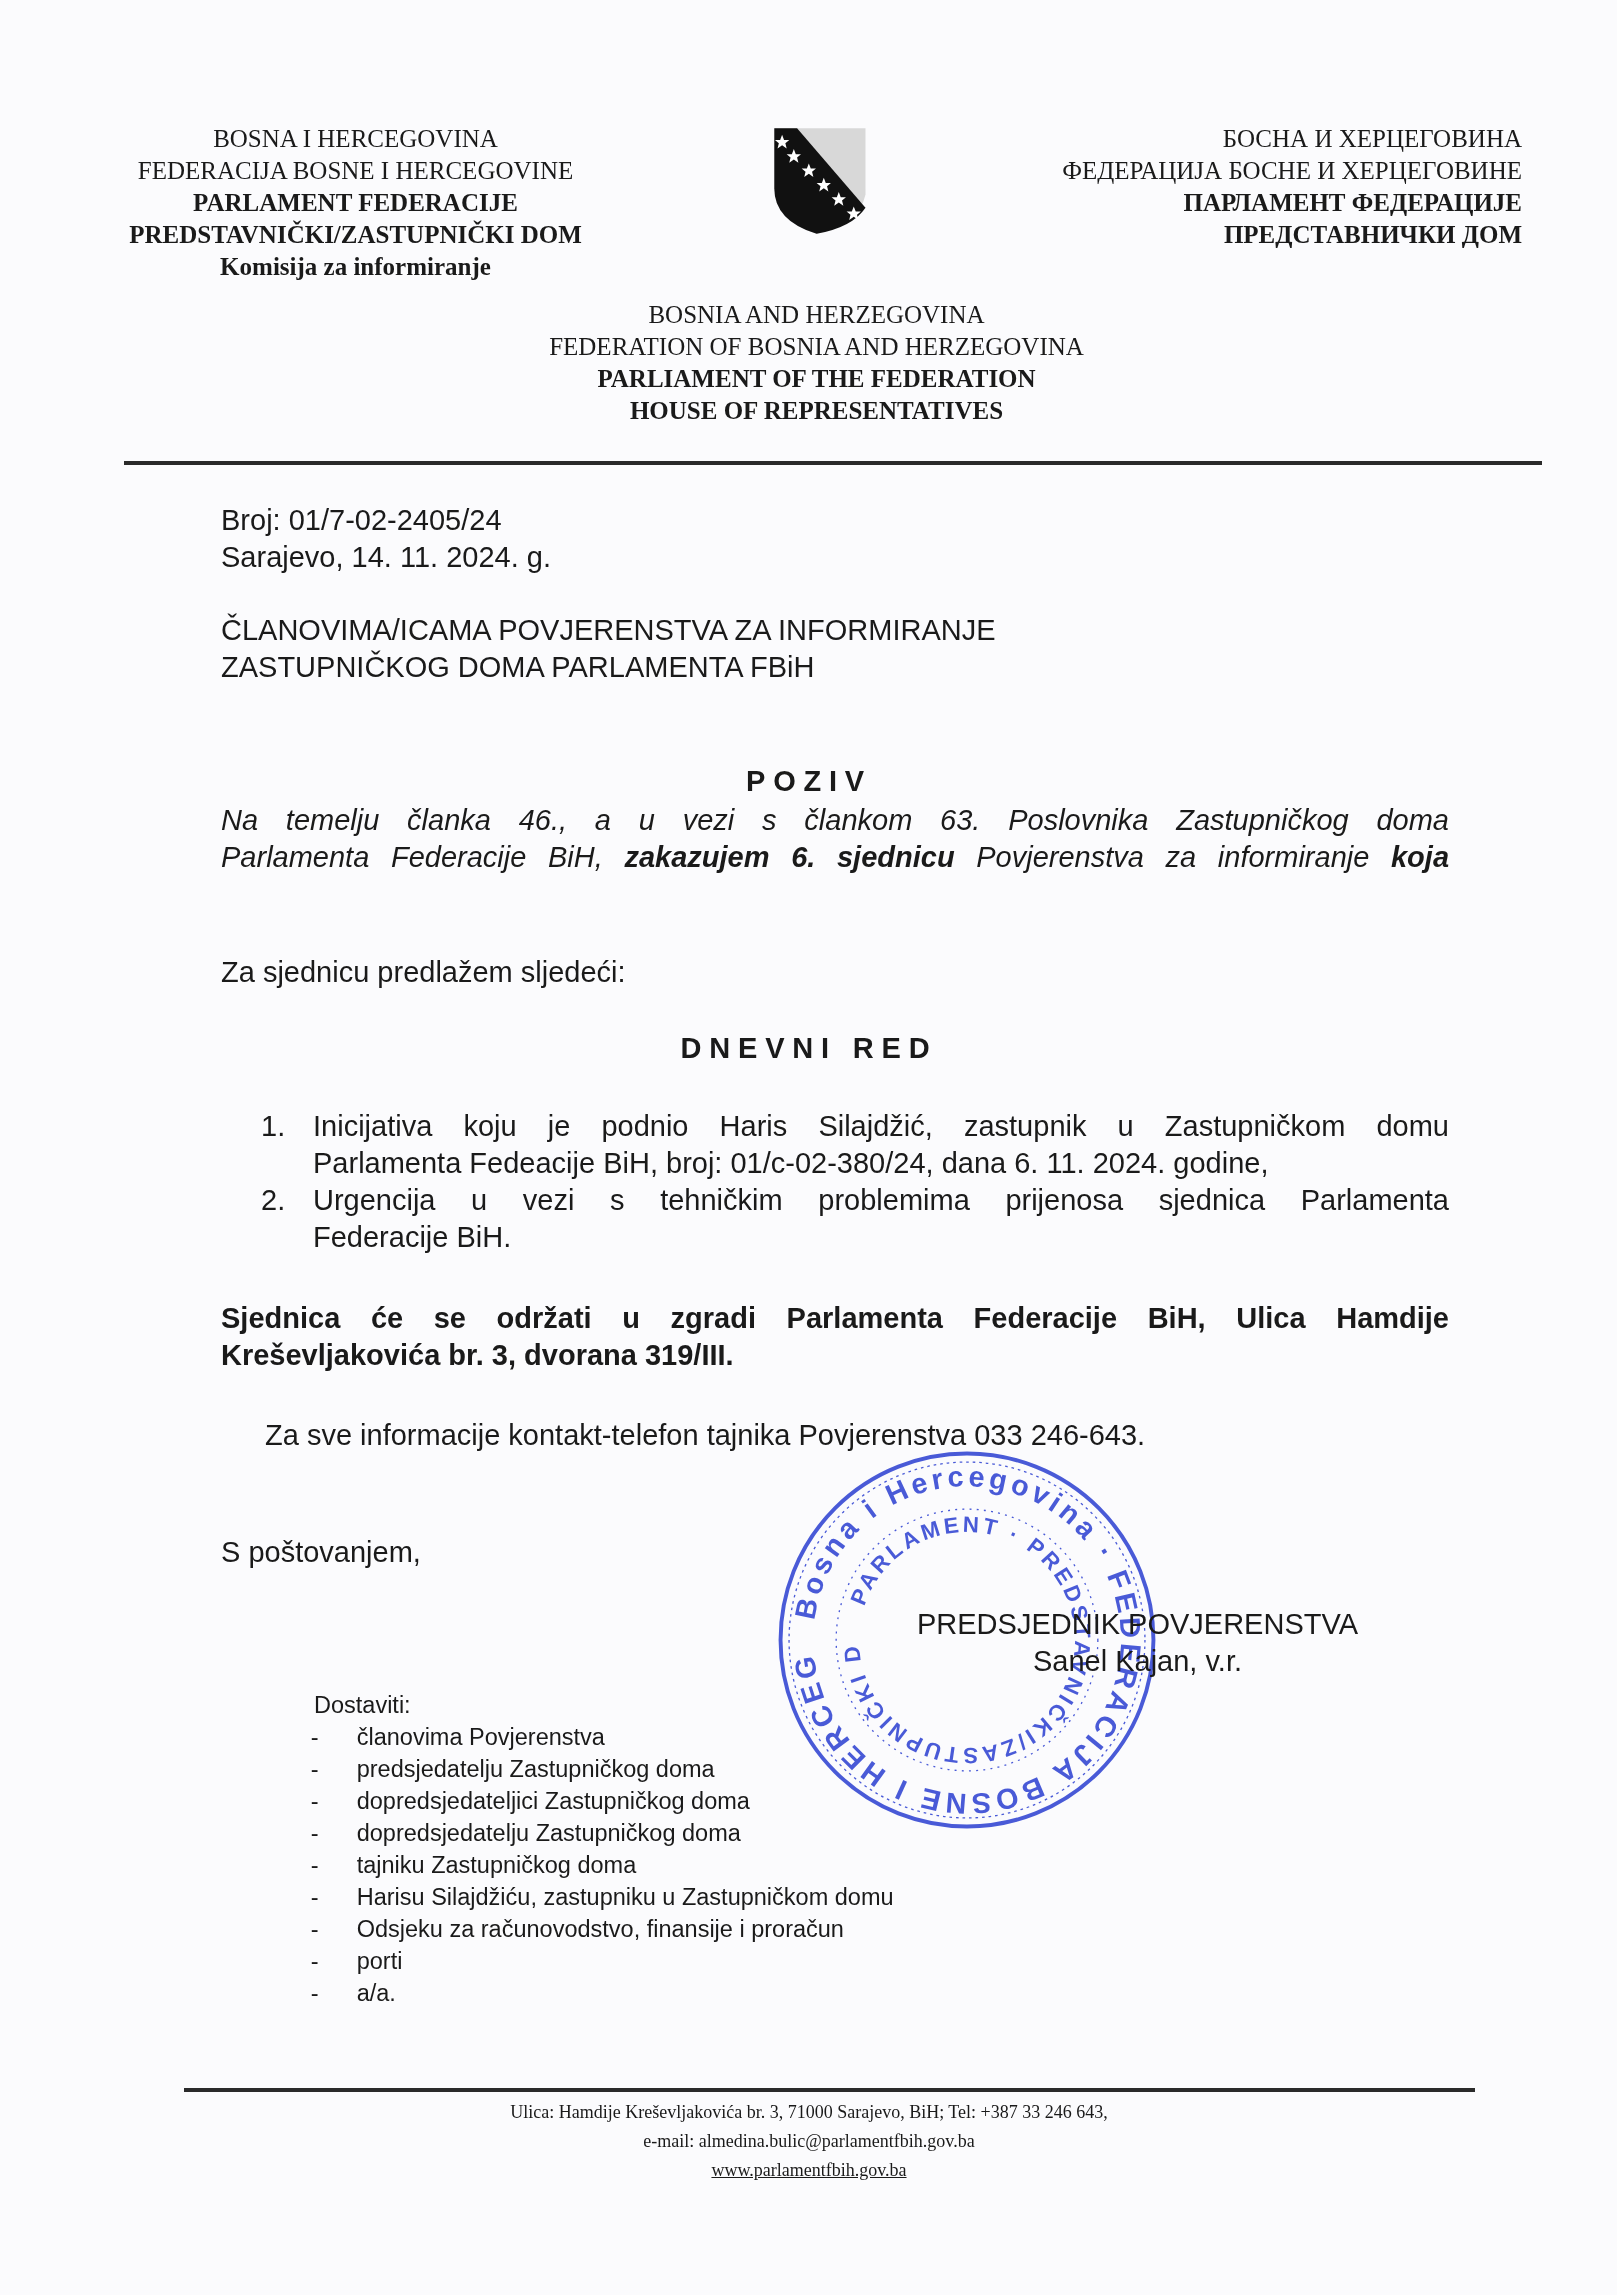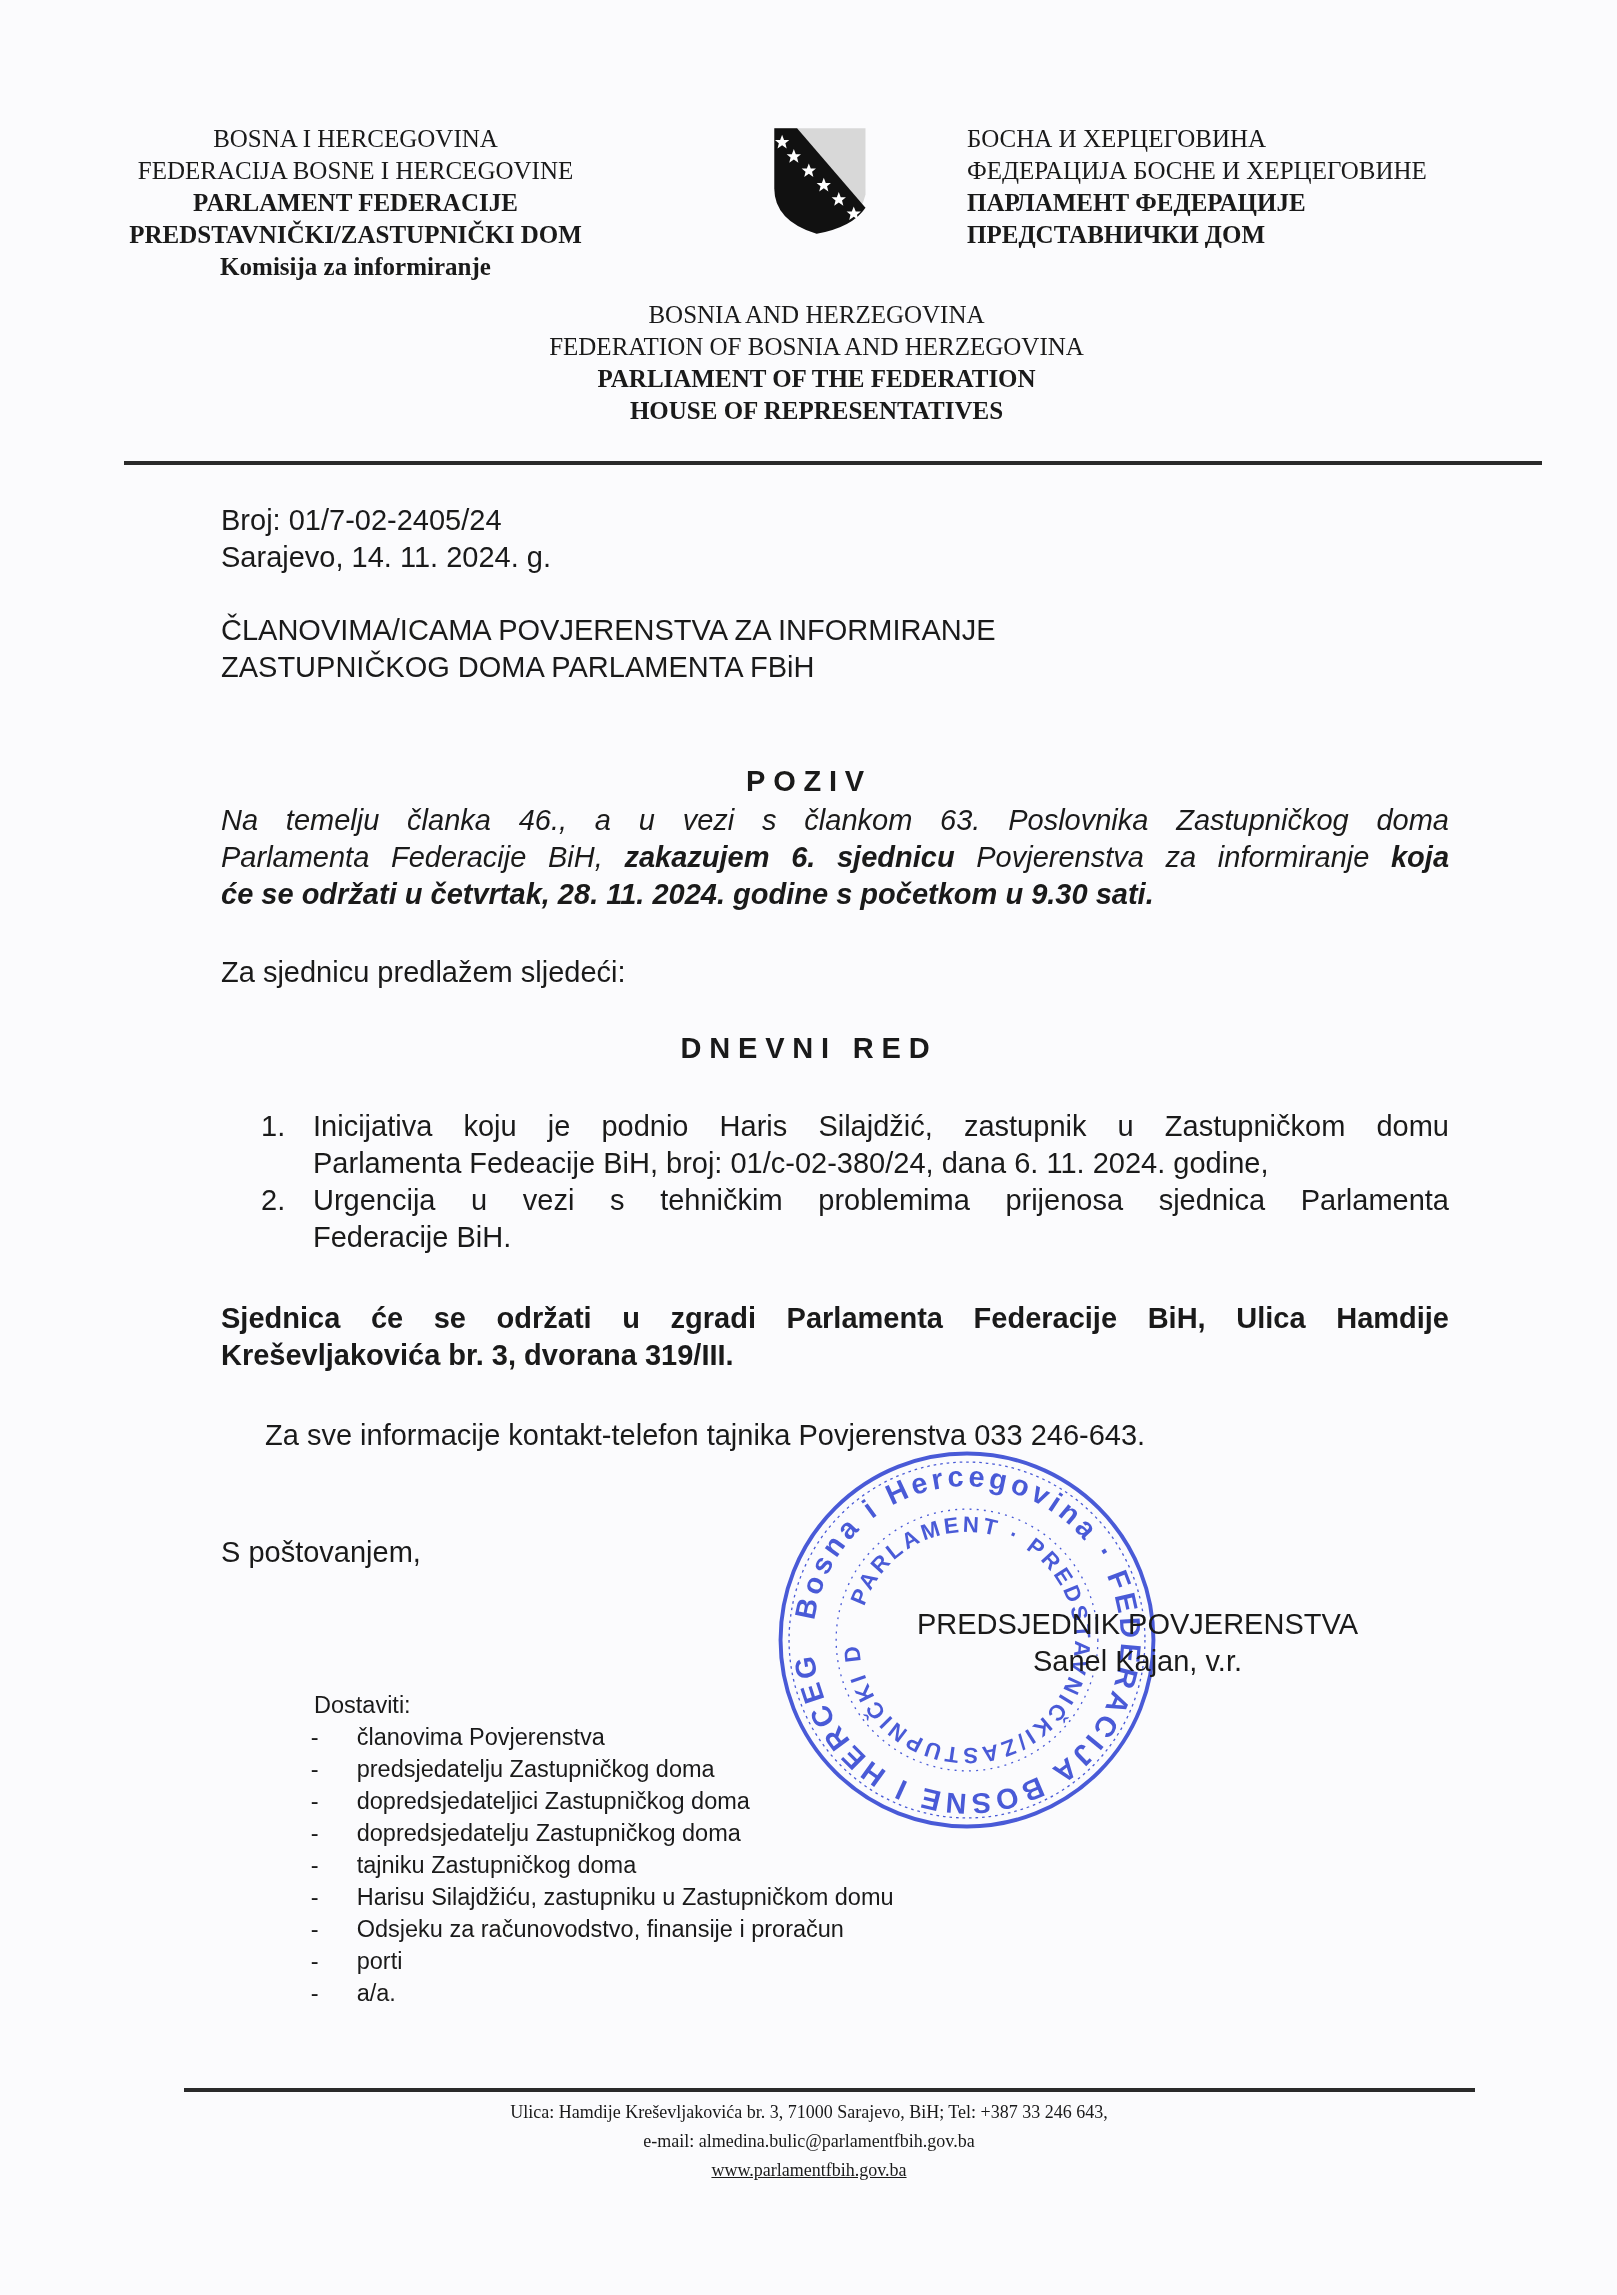--- a/index.html
+++ b/index.html
@@ -6,21 +6,21 @@
   body {
     width: 1618px; height: 2295px; background: #fbfbfd; position: relative;
     overflow: hidden; color: #1a1a1a;
   }
   .serif { font-family: "Liberation Serif", "DejaVu Serif", serif; }
   .sans  { font-family: "Liberation Sans", "DejaVu Sans", sans-serif; }
   .abs { position: absolute; }
 
   
   .hdr-left { left: 127px; top: 123px; width: 457px; text-align: center; font-size: 25px; line-height: 32px; }
-  .hdr-right { left: 967px; top: 123px; width: 555px; text-align: left; font-size: 25px; line-height: 32px; }
+  .hdr-right { left: 967px; top: 123px; width: 555px; text-align: right; font-size: 25px; line-height: 32px; }
   .hdr-center { left: 457px; top: 299px; width: 719px; text-align: center; font-size: 25px; line-height: 32px; }
   .b { font-weight: bold; }
   .i { }
   .emblem { left: 761px; top: 123px; width: 108px; height: 114px; }
 
   .rule-top { left: 124px; top: 461px; width: 1418px; height: 3.9px; background: #2a2a2a; }
   .rule-bottom { left: 184px; top: 2088px; width: 1291px; height: 3.9px; background: #2a2a2a; }
 
   
   .body-text { font-size: 29px; line-height: 37px; }
@@ -103,21 +103,20 @@
 <div class="abs recipient sans body-text">
   <div>ČLANOVIMA/ICAMA POVJERENSTVA ZA INFORMIRANJE</div>
   <div>ZASTUPNIČKOG DOMA PARLAMENTA FBiH</div>
 </div>
 
 <div class="abs title poziv sans">POZIV</div>
 
 <div class="abs para sans body-text">
   <span class="para-line">Na temelju članka 46., a u vezi s člankom 63. Poslovnika Zastupničkog doma</span>
   <span class="para-line"><span>Parlamenta Federacije BiH, </span><b>zakazujem 6. sjednicu</b><span> Povjerenstva za informiranje </span><b>koja</b></span>
-  <span class="para-line last b">će se održati u četvrtak, 28. 11. 2024. godine s početkom u 9.30 sati.</span>
 </div>
 
 <div class="abs proposal sans body-text">Za sjednicu predlažem sljedeći:</div>
 
 <div class="abs title dnevni sans">DNEVNI RED</div>
 
 <ol class="abs agenda sans body-text">
   <li>
     <span class="num">1.</span>
     <span class="line">Inicijativa koju je podnio Haris Silajdžić, zastupnik u Zastupničkom domu</span>

